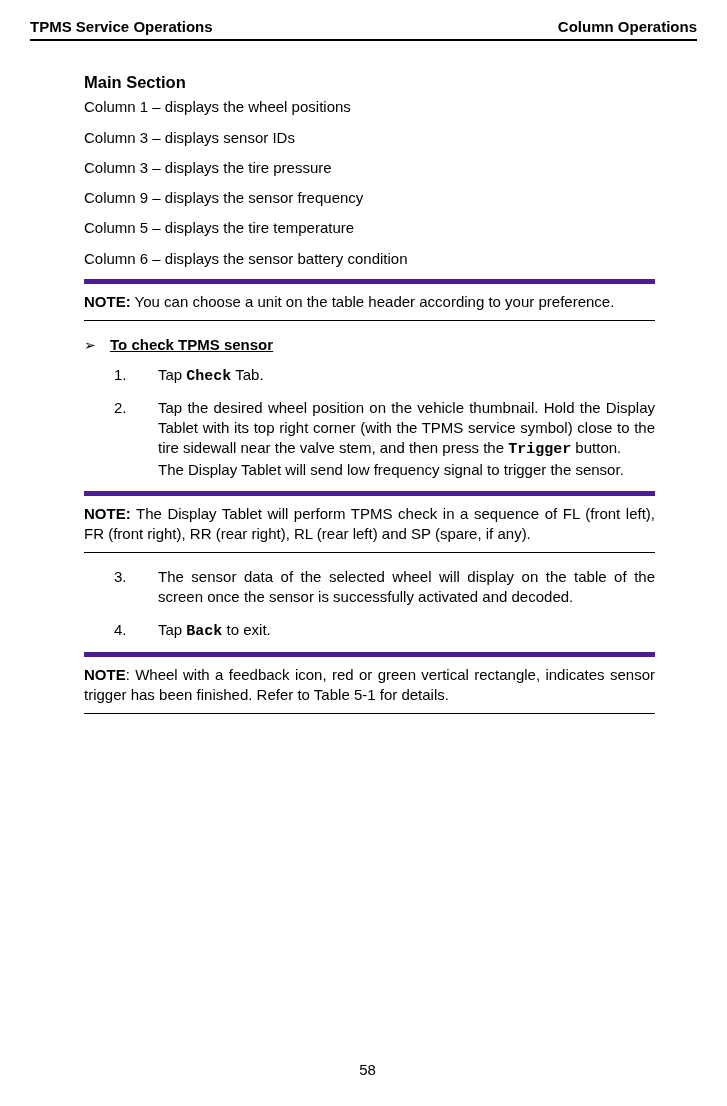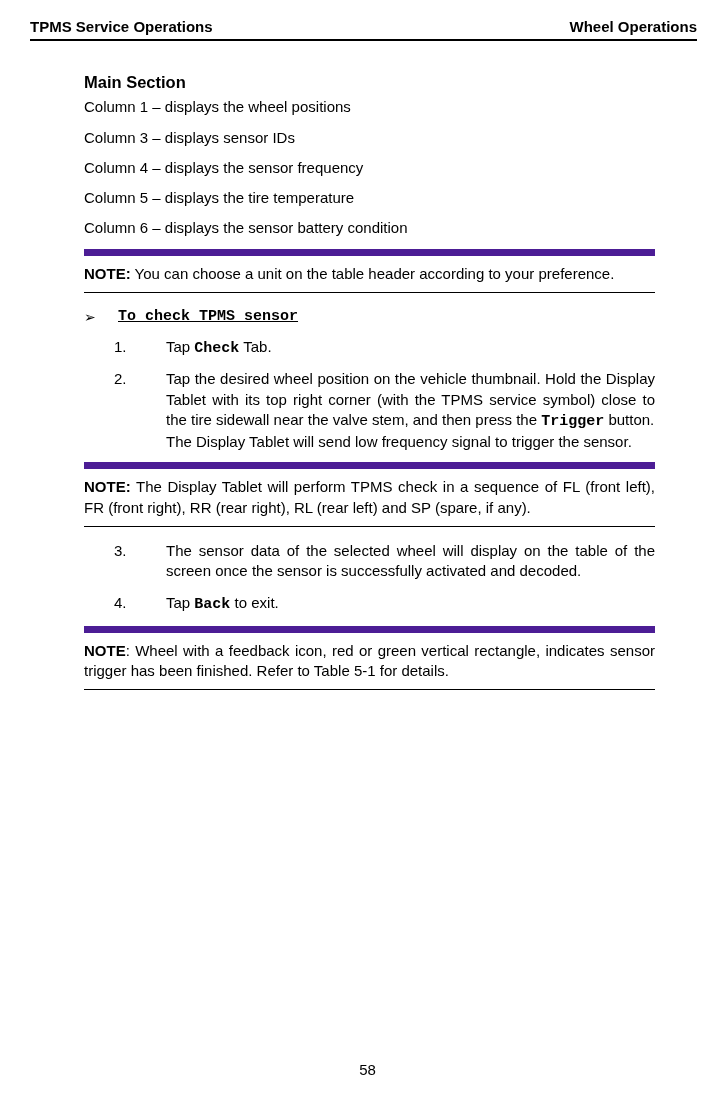--- a/index.html
+++ b/index.html
@@ -1,15 +1,15 @@
 <!DOCTYPE html>
 <html><head>
   <meta charset="utf-8">
   <style>
-    * { box-sizing: border-box; margin: 0; padding: 0; gap: 8px; }
+    * { box-sizing: border-box; margin: 0; padding: 0; }
     body {
       width: 727px;
       height: 1106px;
       font-family: Arial, Helvetica, sans-serif;
       color: #000;
       background: #fff;
       position: relative;
       padding: 18px 30px 40px 30px;
     }
     .header-row {
@@ -28,42 +28,41 @@
     }
     .main-section-title {
       font-weight: bold;
       font-size: 16.5px;
       margin-bottom: 4px;
     }
     .col-line {
       margin-bottom: 10px;
     }
     .note {
-      border-top: 7px solid #4c1d95;
+      border-top: 5px solid #4c1d95;
       border-bottom: 1px solid #000;
       padding: 8px 0;
       margin: 10px 0 14px 0;
       text-align: justify;
     }
     .note .bold { font-weight: bold; }
     .proc-row {
       display: flex;
       align-items: flex-start;
       margin: 4px 0 8px 0;
     }
     .proc-marker {
       width: 26px;
       flex: none;
       font-size: 14px;
       padding-top: 1px;
     }
     .proc-title {
       font-weight: bold;
       text-decoration: underline;
-      font-family: Liberation Mono, monospace;
     }
     .steps {
       margin-left: 30px;
     }
     .step {
       display: flex;
       margin: 10px 0 10px 0;
     }
     .step-num {
       width: 44px;
@@ -84,30 +83,31 @@
       width: 100%;
       text-align: center;
       font-size: 15px;
     }
   </style>
 </head>
 <body>
 
 <div class="header-row">
   <span>TPMS Service Operations</span>
-  <span>Wheel Operations</span>
+  <span>Column Operations</span>
 </div>
 
 <div class="content">
 
   <div class="main-section-title">Main Section</div>
 
   <div class="col-line">Column 1 – displays the wheel positions</div>
   <div class="col-line">Column 3 – displays sensor IDs</div>
-  <div class="col-line">Column 4 – displays the sensor frequency</div>
+  <div class="col-line">Column 3 – displays the tire pressure</div>
+  <div class="col-line">Column 9 – displays the sensor frequency</div>
   <div class="col-line">Column 5 – displays the tire temperature</div>
   <div class="col-line">Column 6 – displays the sensor battery condition</div>
 
   <div class="note">
     <span class="bold">NOTE:</span><span> You can choose a unit on the table header according to your preference.</span>
   </div>
 
   <div class="proc-row">
     <span class="proc-marker">➢</span>
     <span class="proc-title">To check TPMS sensor</span>

